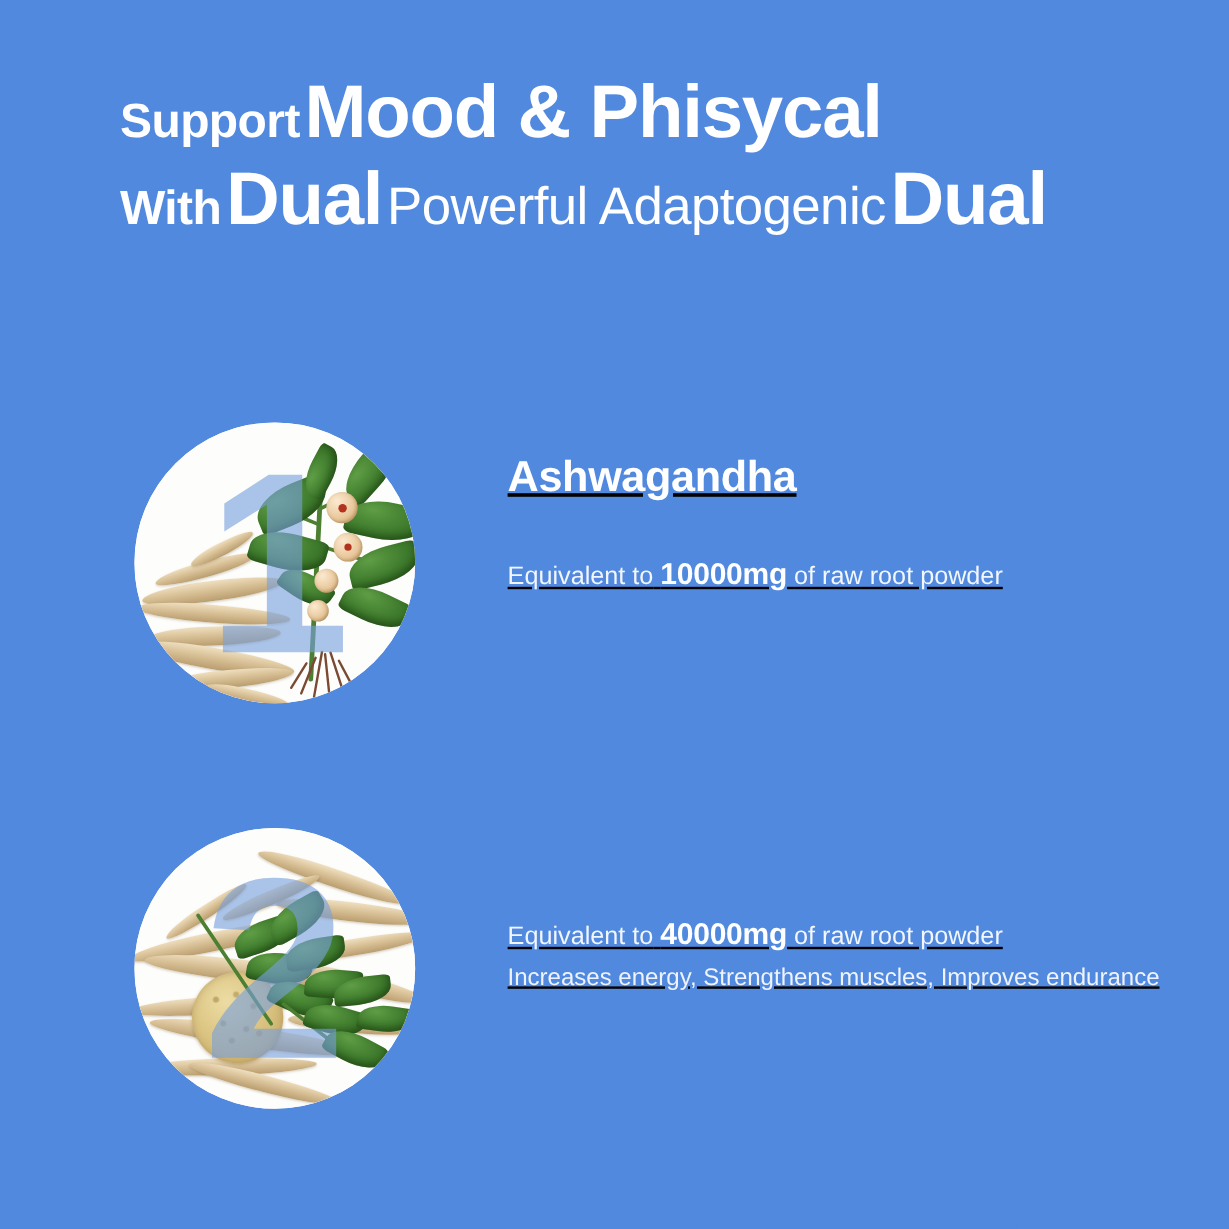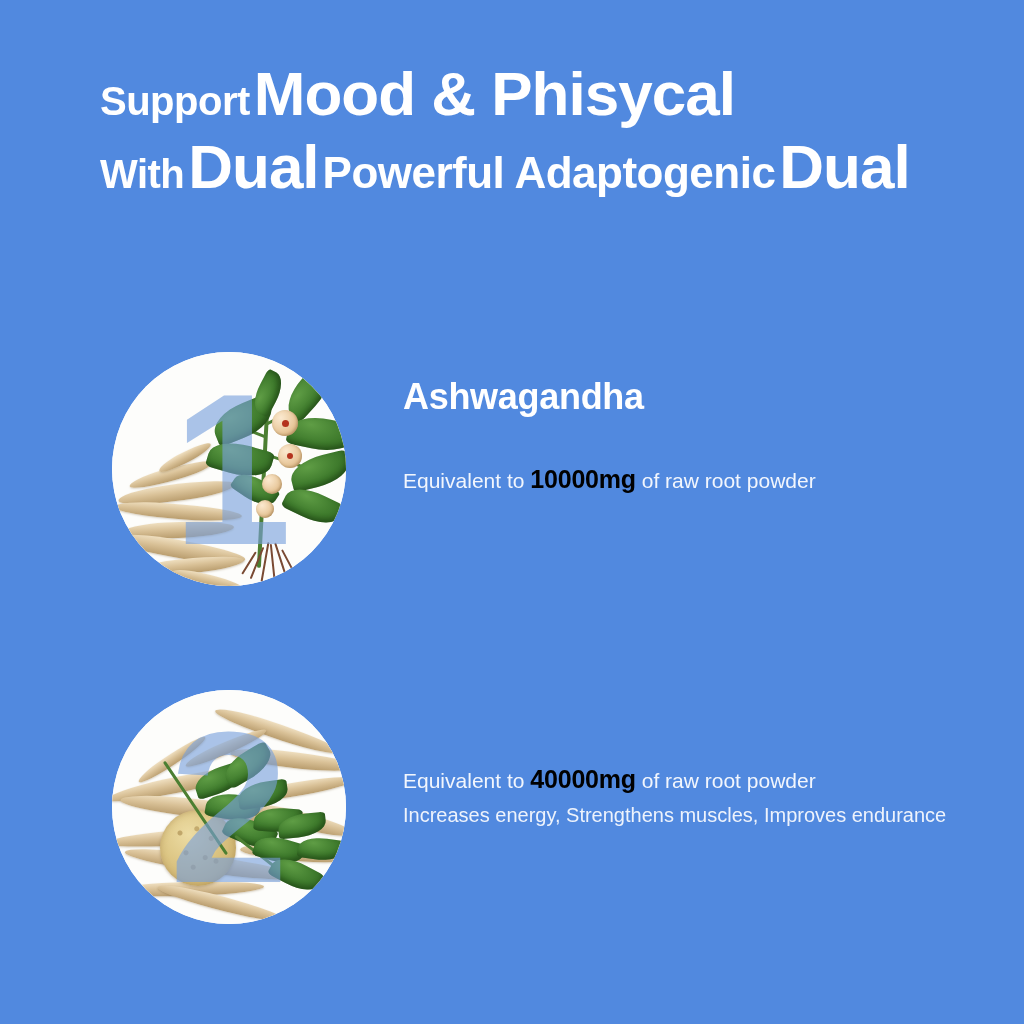--- a/index.html
+++ b/index.html
@@ -38,21 +38,21 @@
     margin-bottom: 2px;
   }
   .hl-sm {
     font-size: 40px;
     font-weight: 700;
     font-stretch: condensed;
     letter-spacing: -0.5px;
   }
   .hl-md {
     font-size: 44px;
-    font-weight: 700;
+    font-weight: 400;
     font-stretch: condensed;
     letter-spacing: -0.5px;
   }
   .hl-lg {
     font-size: 62px;
     font-weight: 700;
     font-stretch: condensed;
     letter-spacing: -1px;
   }
   .headline-line-2 {
@@ -152,22 +152,23 @@
       radial-gradient(circle at 48% 18%, rgba(160,128,66,0.5) 0 2px, transparent 3px),
       radial-gradient(circle at 72% 34%, rgba(160,128,66,0.5) 0 2px, transparent 3px),
       radial-gradient(circle at 30% 58%, rgba(160,128,66,0.5) 0 2px, transparent 3px),
       radial-gradient(circle at 62% 66%, rgba(160,128,66,0.5) 0 2px, transparent 3px),
       radial-gradient(circle at 42% 82%, rgba(160,128,66,0.5) 0 2px, transparent 3px),
       radial-gradient(circle at 80% 72%, rgba(160,128,66,0.45) 0 2px, transparent 3px);
   }
 
   
   .card-body {
-    margin-left: 57px;
+    margin-left: 77px;
     padding-top: 26px;
+    text-decoration: underline;
   }
   #card-2 .card-body { padding-top: 28px; }
 
   .card-title {
     color: #ffffff;
     font-size: 36px;
     font-weight: 700;
     font-stretch: condensed;
     letter-spacing: -0.3px;
     line-height: 1.05;
@@ -180,21 +181,21 @@
     font-weight: 400;
     white-space: nowrap;
     line-height: 1.2;
   }
   #card-1 .equiv-line { margin-top: 48px; }
   #card-2 .equiv-line { margin-top: 46px; }
 
   .equiv-amount {
     font-size: 25px;
     font-weight: 700;
-    color: #000000;
+    color: #ffffff;
     letter-spacing: -0.2px;
   }
   .benefits-line {
     color: #eef3fc;
     font-size: 20px;
     font-weight: 400;
     white-space: nowrap;
     line-height: 1.2;
   }
   #card-1 .benefits-line { margin-top: 15px; }

